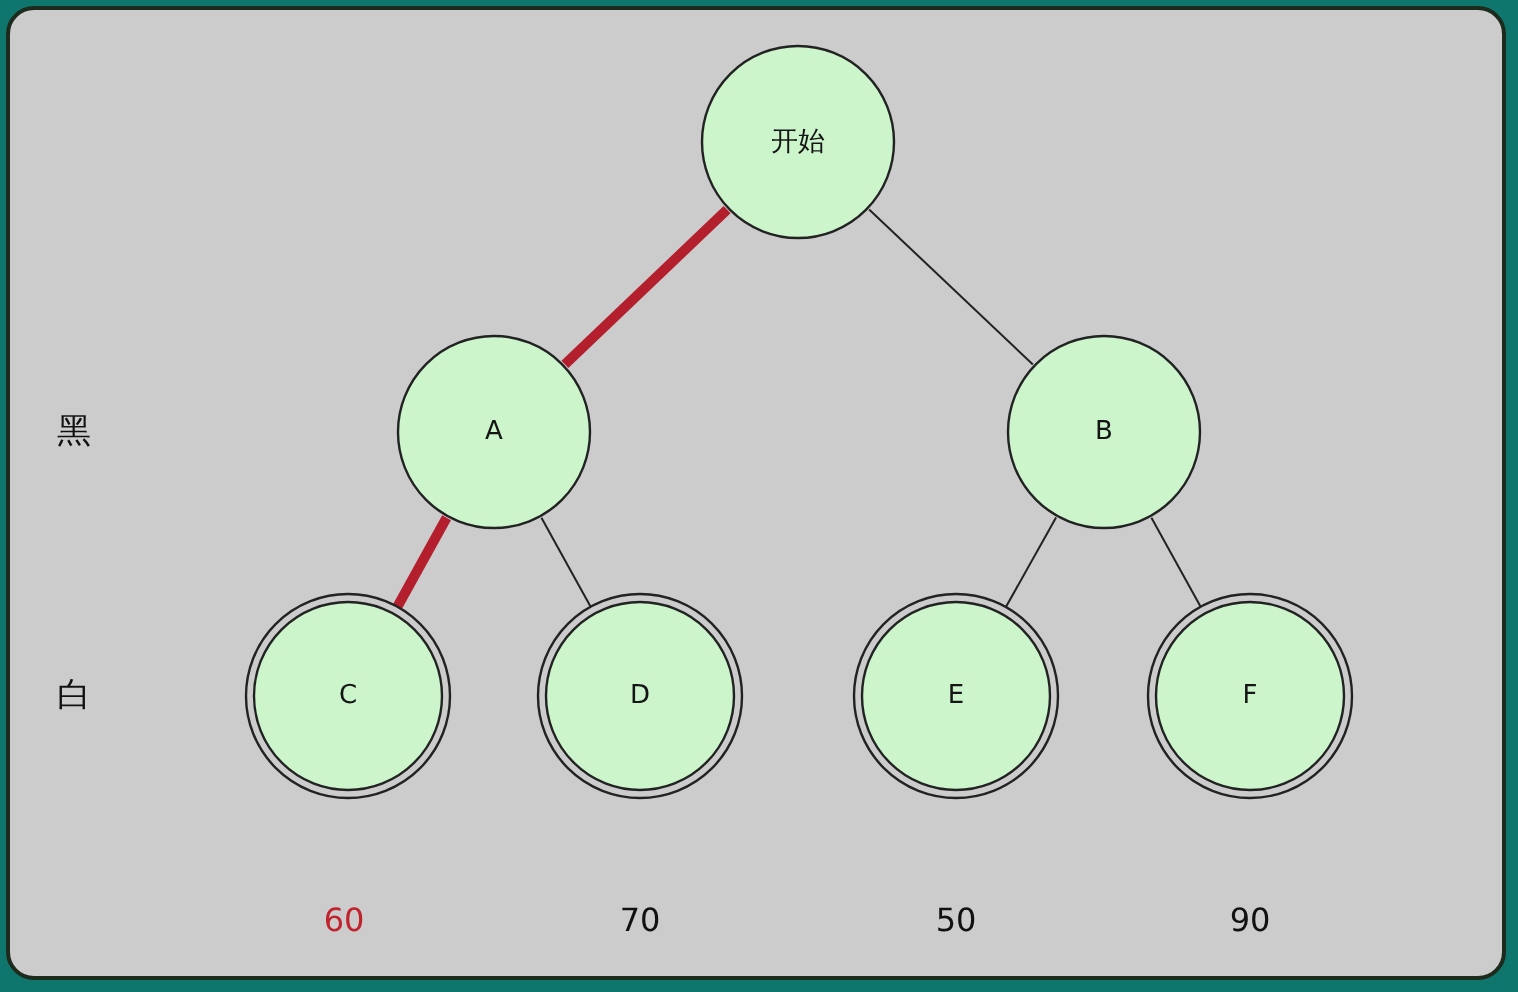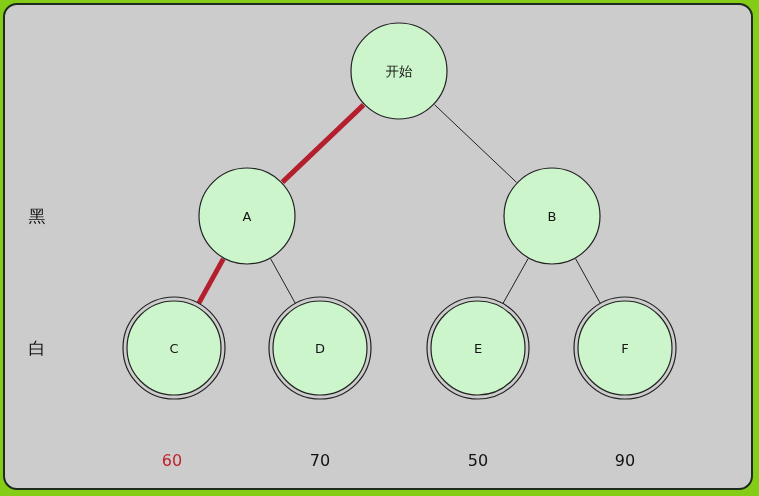--- a/index.html
+++ b/index.html
@@ -10,21 +10,21 @@
   body {
     width: 759px;
     height: 496px;
     font-family: "DejaVu Sans", "Liberation Sans", sans-serif;
     overflow: hidden;
   }
   #canvas {
     position: relative;
     width: 759px;
     height: 496px;
-    background: #84cc16;
+    background: #0f766e;
   }
   #frame {
     position: absolute;
     left: 3px;
     top: 3px;
     width: 750px;
     height: 487px;
     box-sizing: border-box;
     background: #cccccc;
     border: 2px solid #1d2b1d;

